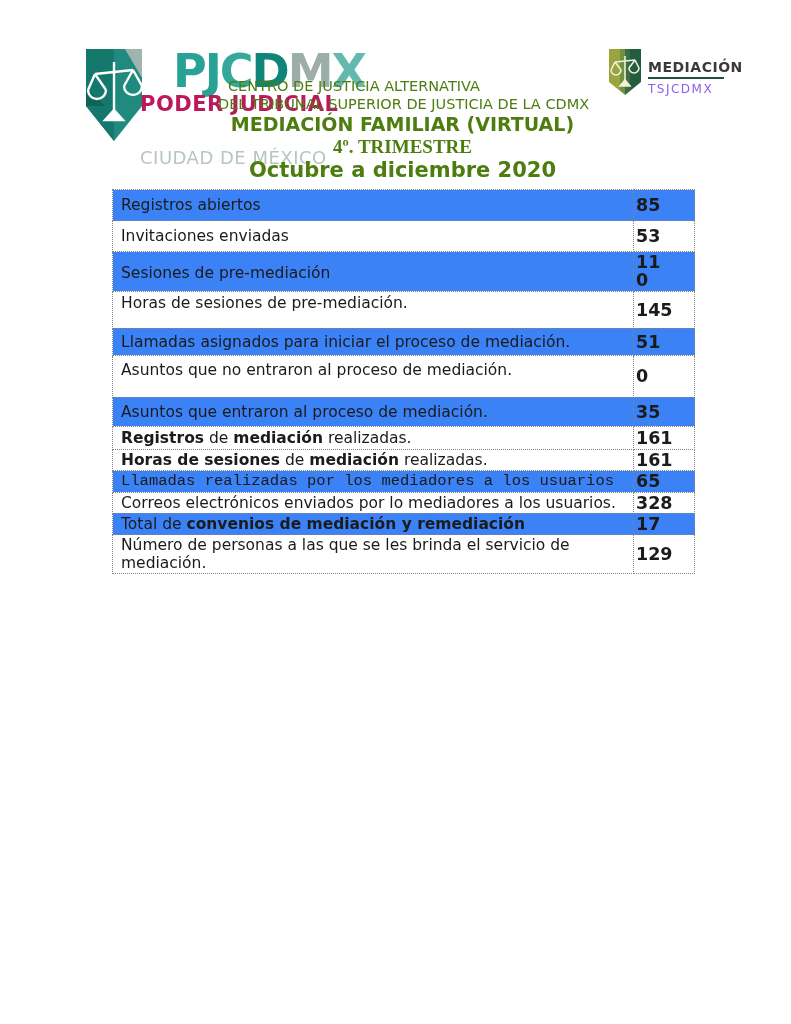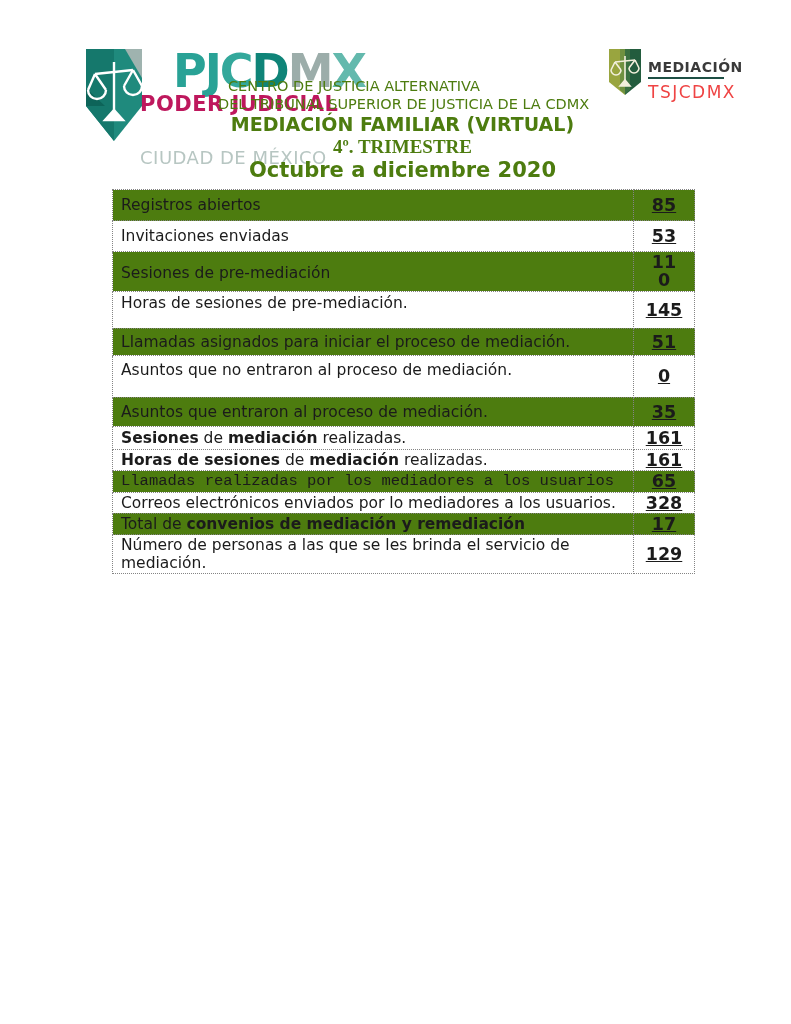--- a/index.html
+++ b/index.html
@@ -15,43 +15,43 @@
   .logo-left svg { position:absolute; left:0; top:0; }
   .wordmark { position:absolute; left:88px; top:-4px; font-size:46px; font-weight:bold; letter-spacing:-2px; white-space:nowrap; }
   .poder { position:absolute; left:55px; top:44px; font-size:21px; font-weight:bold; color:#be185d; letter-spacing:0.5px; white-space:nowrap; }
   .ciudad { position:absolute; left:55px; top:63px; font-size:18px; color:#b7c6c2; letter-spacing:0.5px; white-space:nowrap;margin-top:36px; }
 
   
   .logo-right { position:absolute; left:608px; top:46px; width:150px; height:60px; z-index:1; }
   .logo-right svg { position:absolute; left:0; top:2px; }
   .med-title { position:absolute; left:40px; top:13px; font-size:14px; font-weight:bold; color:#3a3a3a; letter-spacing:0.5px; white-space:nowrap; }
   .med-rule { position:absolute; left:40px; top:31px; width:76px; height:2px; background:#1d4f44; }
-  .med-sub { position:absolute; left:40px; top:36px; font-size:17px; color:#ef4444; letter-spacing:1.5px; white-space:nowrap; }
+  .med-sub { position:absolute; left:40px; top:36px; font-size:12px; color:#8b5cf6; letter-spacing:1.5px; white-space:nowrap; }
 
   
   .hdr { position:absolute; z-index:2; white-space:nowrap; color:#4d7c0f; }
   .hdr-1 { left:228px; top:78px; font-size:14.5px; }
   .hdr-2 { left:218px; top:96px; font-size:14.5px; }
   .hdr-c { left:0; right:0; text-align:center; padding-left:14px; }
   .hdr-3 { top:113px; font-size:19px; font-weight:bold; }
   .hdr-4 { top:136px; font-size:19px; font-weight:bold;font-family:Liberation Serif, serif; }
   .hdr-5 { top:158px; font-size:21px; font-weight:bold; }
 
   
   table.stats {
     position:absolute; left:112px; top:189px; width:582px;
     border-collapse:collapse; table-layout:fixed; z-index:2;
   }
   col.c-label { width:521px; }
   col.c-value { width:61px; }
   .stats td { border:1px dotted #848484; vertical-align:middle; }
-  tr.shaded td { background:#4d7c0f; }
+  tr.shaded td { background:#3b82f6; }
   td.label-cell { font-size:15.5px; line-height:18px; padding-left:8px; padding-right:10px; color:#1b1b1b; }
   td.label-cell .b { font-weight:bold; }
-  td.value-cell { text-align:center; font-weight:bold; font-size:17.5px; line-height:1.05; padding:1px 2px;text-decoration:underline; }
+  td.value-cell { font-weight:bold; font-size:17.5px; line-height:1.05; padding:1px 2px; }
   td.value-cell .wrapval { display:inline-block; width:2ch; word-break:break-all; }
 </style>
 </head>
 <body>
 
 <div class="page">
 
   <div class="logo-left">
     <svg width="58" height="95" viewBox="0 0 58 95">
       <path d="M1,1 H57 V58 L29,93 L1,58 Z" fill="#1f8a7d"></path>
@@ -123,21 +123,21 @@
         </tr>
         <tr>
           <td class="label-cell" style="padding-top: 5px; padding-bottom: 18px;"><span>Asuntos que no entraron al proceso de mediación.</span></td>
           <td class="value-cell"><span>0</span></td>
         </tr>
         <tr class="shaded">
           <td class="label-cell" style="padding-top: 5px; padding-bottom: 5px;"><span>Asuntos que entraron al proceso de mediación.</span></td>
           <td class="value-cell"><span>35</span></td>
         </tr>
         <tr>
-          <td class="label-cell" style="padding-top: 2px; padding-bottom: 2px;"><span class="b">Sesiones</span><span> de </span><span class="b">mediación</span><span> realizadas.</span></td>
+          <td class="label-cell" style="padding-top: 2px; padding-bottom: 2px;"><span class="b">Registros</span><span> de </span><span class="b">mediación</span><span> realizadas.</span></td>
           <td class="value-cell"><span>161</span></td>
         </tr>
         <tr>
           <td class="label-cell" style="padding-top: 1px; padding-bottom: 1px;"><span class="b">Horas de sesiones</span><span> de </span><span class="b">mediación</span><span> realizadas.</span></td>
           <td class="value-cell"><span>161</span></td>
         </tr>
         <tr class="shaded">
           <td class="label-cell" style="padding-top: 1px; padding-bottom: 1px; font-family: Liberation Mono, monospace;"><span>Llamadas realizadas por los mediadores a los usuarios</span></td>
           <td class="value-cell"><span>65</span></td>
         </tr>

